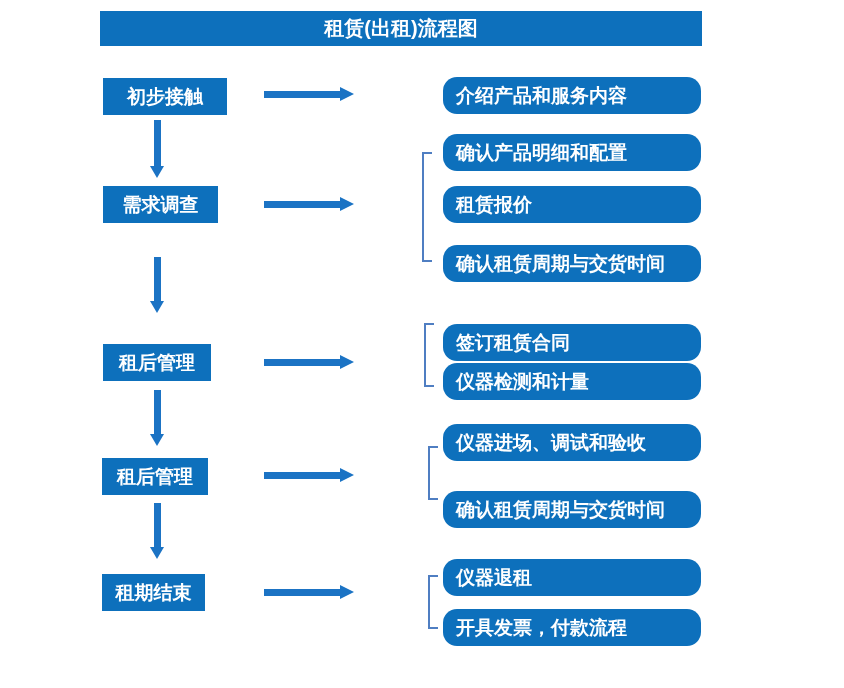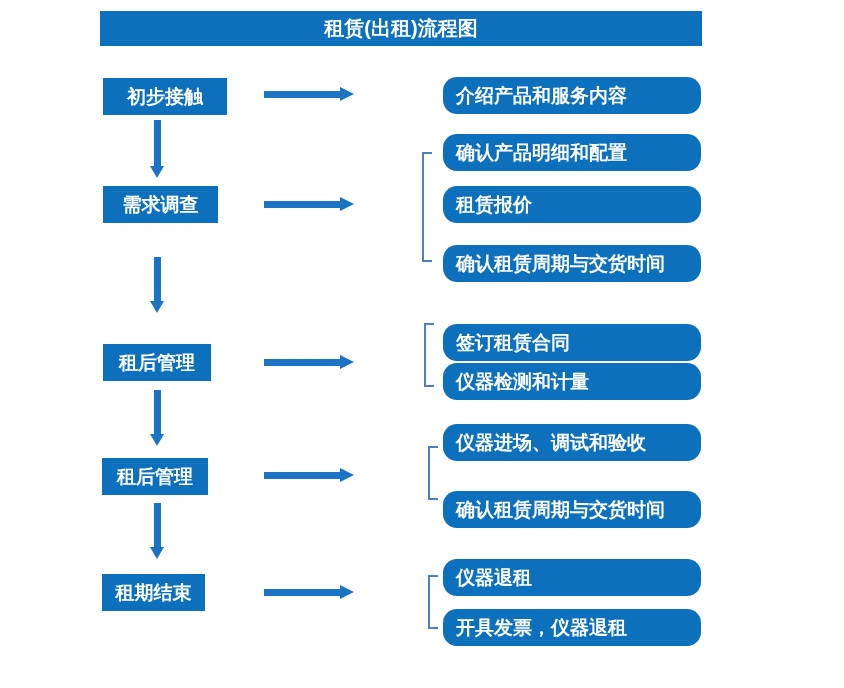--- a/index.html
+++ b/index.html
@@ -70,21 +70,21 @@
   <div class="rbox" style="top:186px;">租赁报价</div>
   <div class="rbox" style="top:245px;">确认租赁周期与交货时间</div>
 
   <div class="rbox" style="top:324px;">签订租赁合同</div>
   <div class="rbox" style="top:363px;">仪器检测和计量</div>
 
   <div class="rbox" style="top:424px;">仪器进场、调试和验收</div>
   <div class="rbox" style="top:491px;">确认租赁周期与交货时间</div>
 
   <div class="rbox" style="top:559px;">仪器退租</div>
-  <div class="rbox" style="top:609px;">开具发票，仪器退租</div>
+  <div class="rbox" style="top:609px;">开具发票，付款流程</div>
 
   <div class="harrow" style="top:91px;"></div>
   <div class="harrow" style="top:201px;"></div>
   <div class="harrow" style="top:359px;"></div>
   <div class="harrow" style="top:472px;"></div>
   <div class="harrow" style="top:589px;"></div>
 
   <div class="varrow" style="top:120px;height:46px;"></div>
   <div class="varrow" style="top:257px;height:44px;"></div>
   <div class="varrow" style="top:390px;height:44px;"></div>

